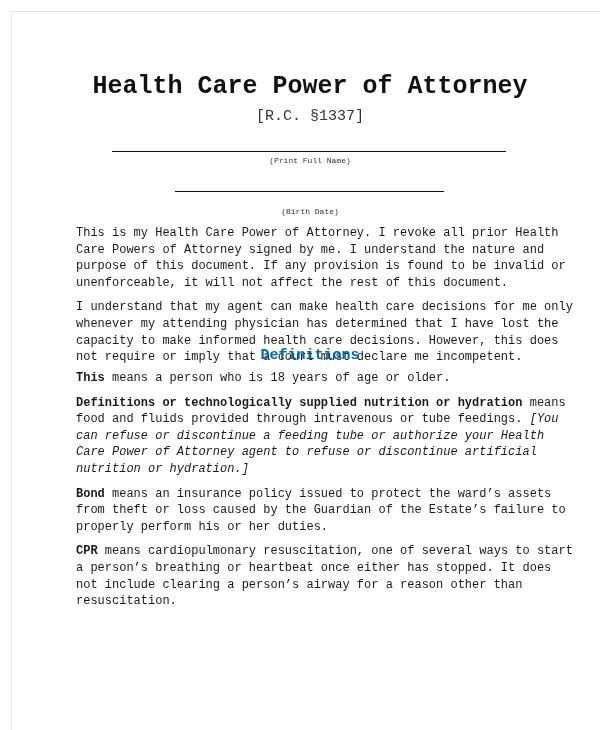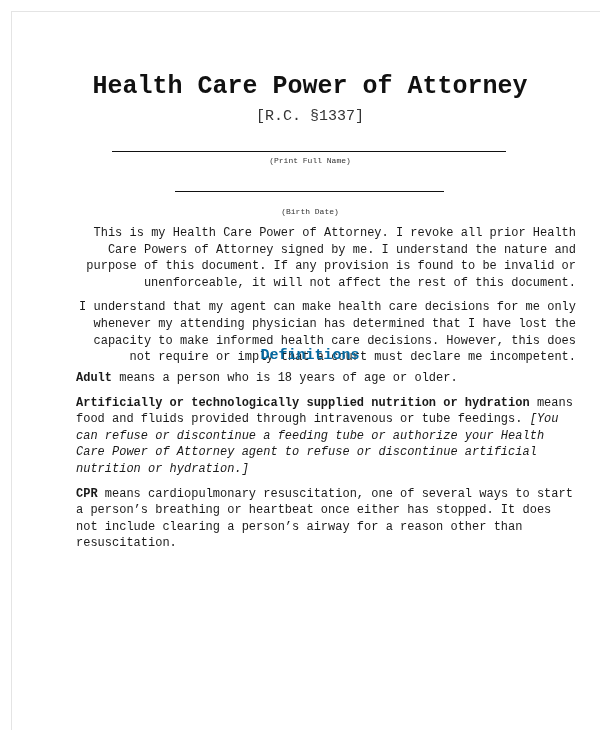--- a/index.html
+++ b/index.html
@@ -47,25 +47,26 @@
 <div class="page">
   <div class="title">Health Care Power of Attorney</div>
   <div class="ref">[R.C. §1337]</div>
 
   <div class="sigline" style="left:100px; width:394px; top:139px;"></div>
   <div class="siglabel" style="top:144px;">(Print Full Name)</div>
 
   <div class="sigline" style="left:163px; width:269px; top:179px;"></div>
   <div class="siglabel" style="top:195px;">(Birth Date)</div>
 
-  <div class="body" style="top:213px;text-align:right;">
+  <div class="body" style="top:213px;">
     <p>This is my Health Care Power of Attorney. I revoke all prior Health Care Powers of Attorney signed by me. I understand the nature and purpose of this document. If any provision is found to be invalid or unenforceable, it will not affect the rest of this document.</p>
     <p>I understand that my agent can make health care decisions for me only whenever my attending physician has determined that I have lost the capacity to make informed health care decisions. However, this does not require or imply that a court must declare me incompetent.</p>
   </div>
 
   <div class="defs-heading">Definitions</div>
 
   <div class="body" style="top:358px;">
-    <p><span class="term">Adult</span><span> means a person who is 18 years of age or older.</span></p>
-    <p><span class="term">Artificially or technologically supplied nutrition or hydration</span><span> means food and fluids provided through intravenous or tube feedings. </span><span class="note">[You can refuse or discontinue a feeding tube or authorize your Health Care Power of Attorney agent to refuse or discontinue artificial nutrition or hydration.]</span></p>
+    <p><span class="term">This</span><span> means a person who is 18 years of age or older.</span></p>
+    <p><span class="term">Definitions or technologically supplied nutrition or hydration</span><span> means food and fluids provided through intravenous or tube feedings. </span><span class="note">[You can refuse or discontinue a feeding tube or authorize your Health Care Power of Attorney agent to refuse or discontinue artificial nutrition or hydration.]</span></p>
+    <p><span class="term">Bond</span><span> means an insurance policy issued to protect the ward’s assets from theft or loss caused by the Guardian of the Estate’s failure to properly perform his or her duties.</span></p>
     <p><span class="term">CPR</span><span> means cardiopulmonary resuscitation, one of several ways to start a person’s breathing or heartbeat once either has stopped. It does not include clearing a person’s airway for a reason other than resuscitation.</span></p>
   </div>
 </div>
 
 </body></html>

